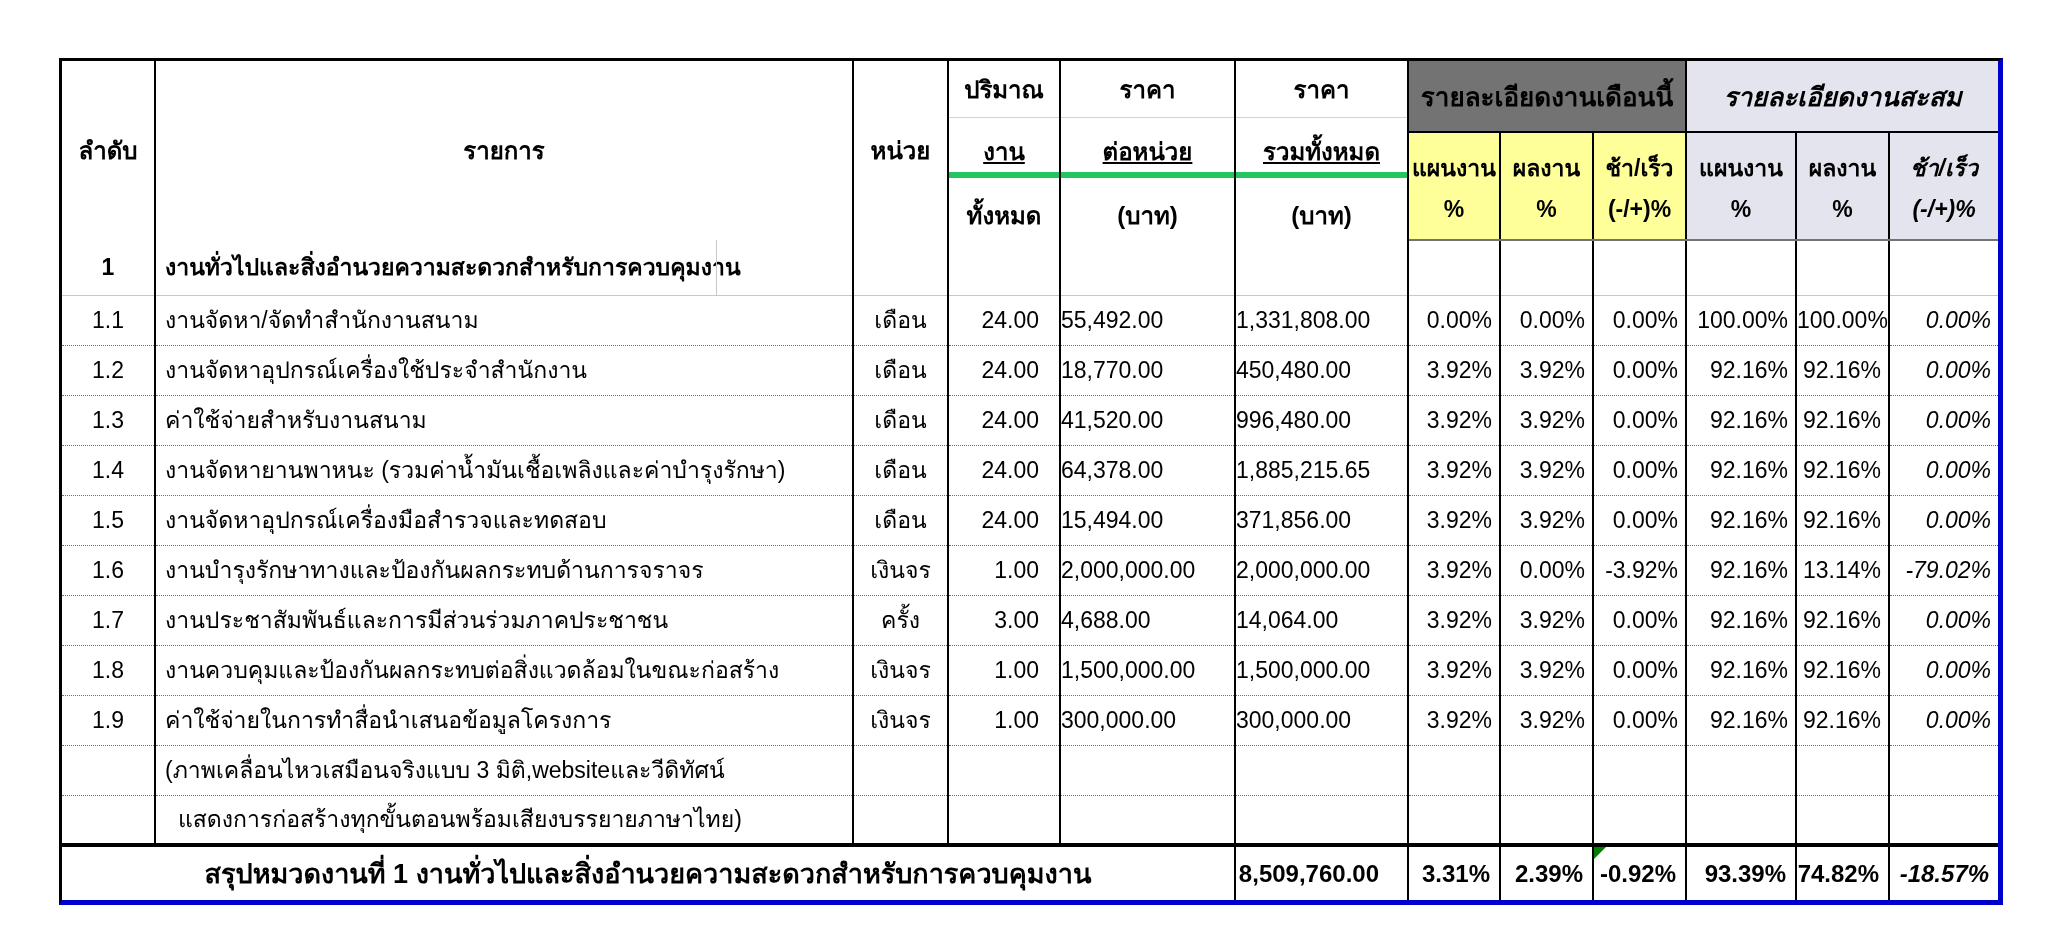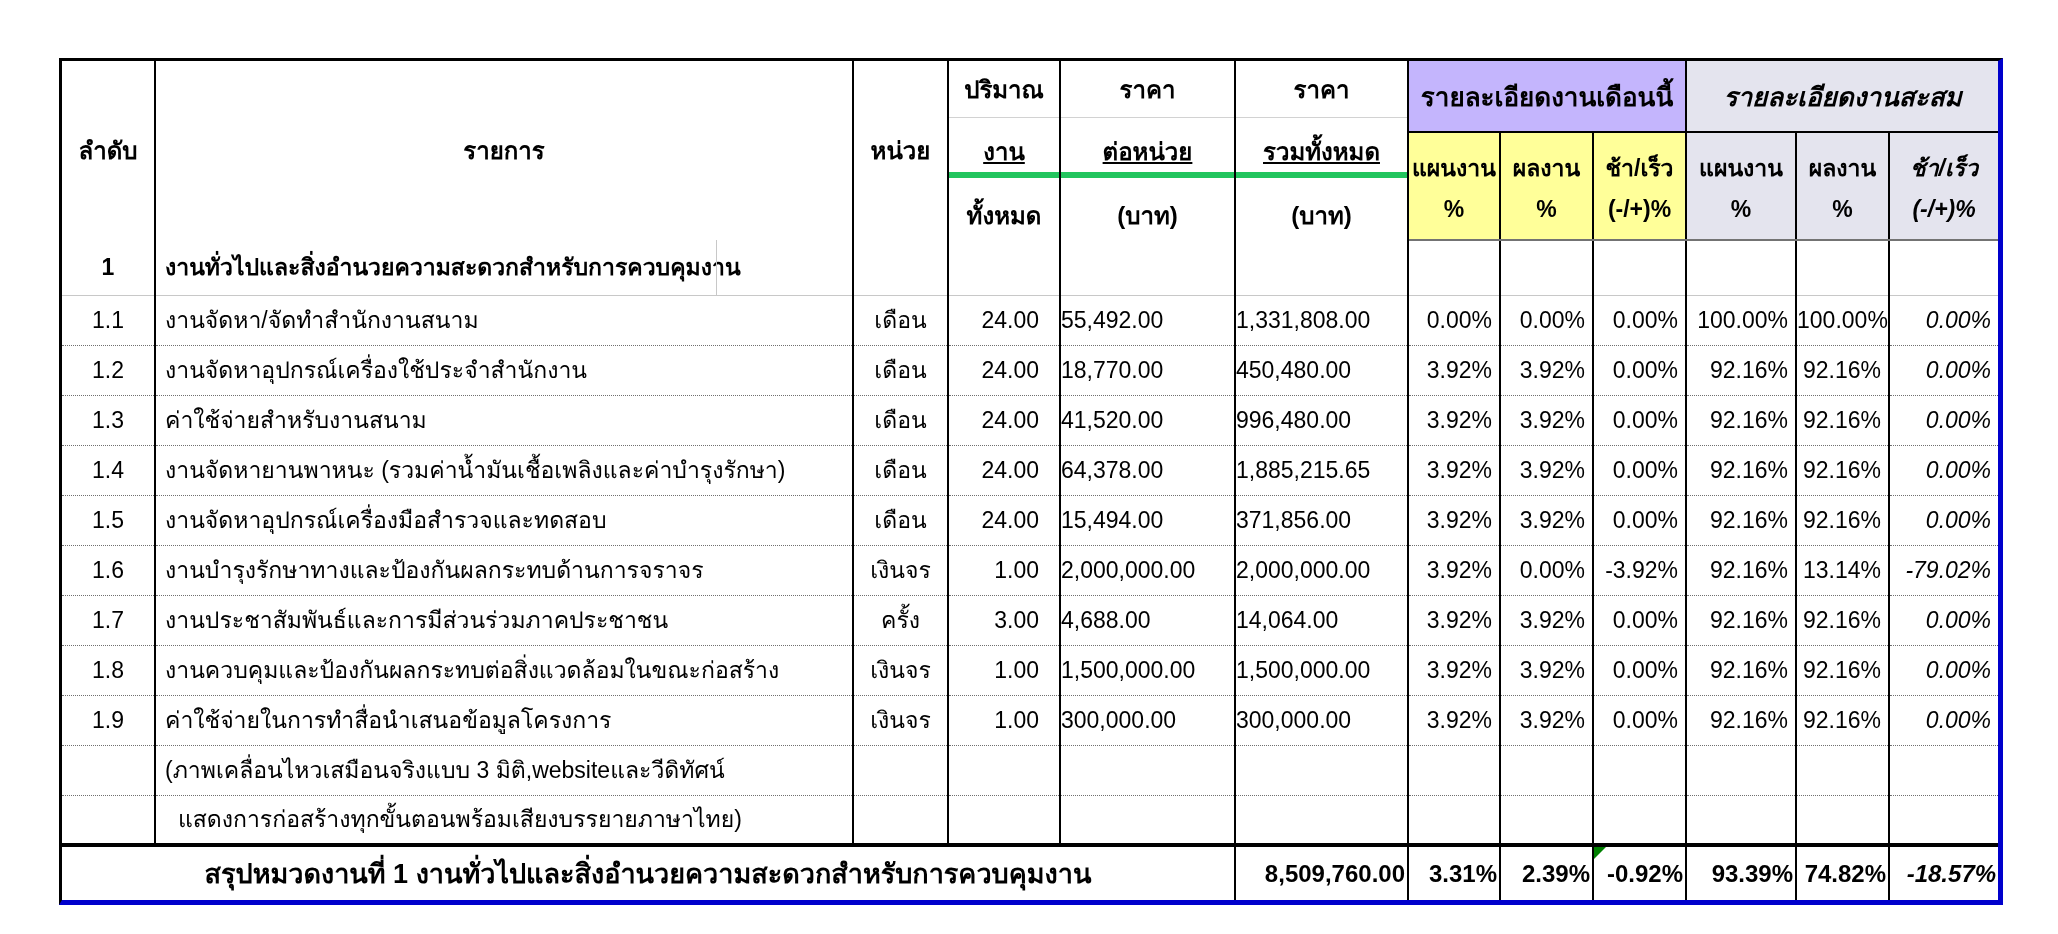--- a/index.html
+++ b/index.html
@@ -23,21 +23,21 @@
     padding:0;vertical-align:middle;overflow:hidden;white-space:nowrap;
     border-right:2px solid #000;
     font-size:23px;
   }
   td.lastcol{border-right:none;font-style:italic;}
 
   
   tr.h1{height:56px;}
   tr.h2{height:83px;}
   td.hc{text-align:center;font-weight:bold;font-size:24px;}
-  td.sec-month{background:#c4b5fd;border-bottom:2px solid #000;font-size:26px;}
+  td.sec-month{background:#737373;border-bottom:2px solid #000;font-size:26px;}
   td.sec-cum{background:#E4E4EE;border-bottom:2px solid #000;font-size:26px;}
   tr.h2 td{border-bottom:2px solid #737373;}
   td.sub-month{background:#FFFF99;}
   td.sub-cum{background:#E4E4EE;}
   .sub-stack{display:flex;flex-direction:column;height:83px;justify-content:space-around;align-items:center;font-weight:bold;font-size:23px;}
   .tri-stack{display:flex;flex-direction:column;height:179px;gap:12px;}
   .tri-stack > div{display:flex;align-items:center;justify-content:center;font-weight:bold;font-size:24px;}
   .tri-stack > div:nth-child(1){height:56px;border-bottom:1px solid #D2D2D2;}
   .tri-stack > div:nth-child(2){height:42px;border-bottom:6px solid #22c55e;text-decoration:underline;}
   .tri-stack > div:nth-child(3){flex:1;}
@@ -54,22 +54,22 @@
   td.c-desc{text-align:left;padding-left:9px;position:relative;}
   td.c-desc.indent{padding-left:22px;}
   td.c-unit{text-align:center;}
   td.c-qty{text-align:right;padding-right:20px;}
   td.c-money{text-align:left;padding-right:14px;}
   td.c-pct{text-align:right;padding-right:7px;}
 
   .ghost-v{position:absolute;left:560px;top:0;bottom:0;width:1px;background:#C8C8C8;}
 
   td.sum-label{text-align:center;font-size:27px;}
-  td.sum-money{text-align:right;padding-right:2px;font-size:24px;}
-  td.sum-pct{text-align:right;padding-right:2px;font-size:24px;position:relative;}
+  td.sum-money{text-align:right;padding-right:28px;font-size:24px;}
+  td.sum-pct{text-align:right;padding-right:9px;font-size:24px;position:relative;}
   .err-tri{
     position:absolute;left:0;top:0;width:0;height:0;
     border-top:12px solid #008000;border-right:12px solid transparent;
   }
 </style>
 </head>
 <body>
 
 <div class="sheet-wrap">
 <table class="sheet">

